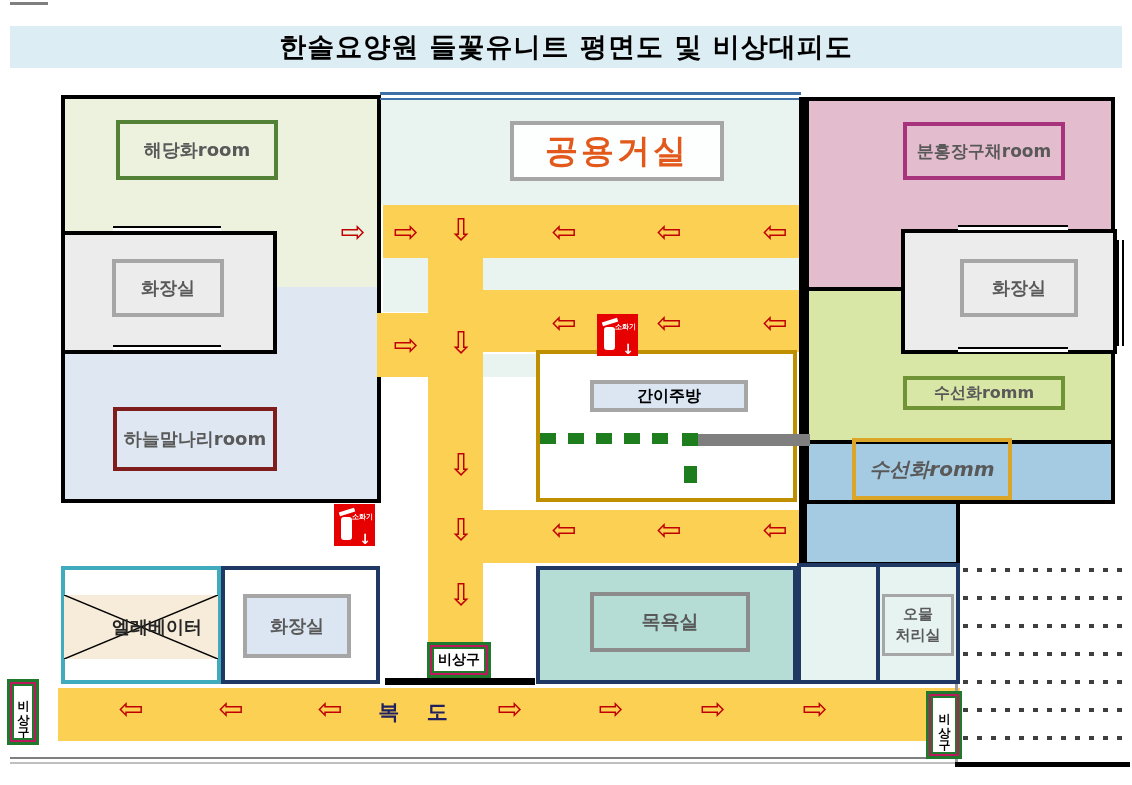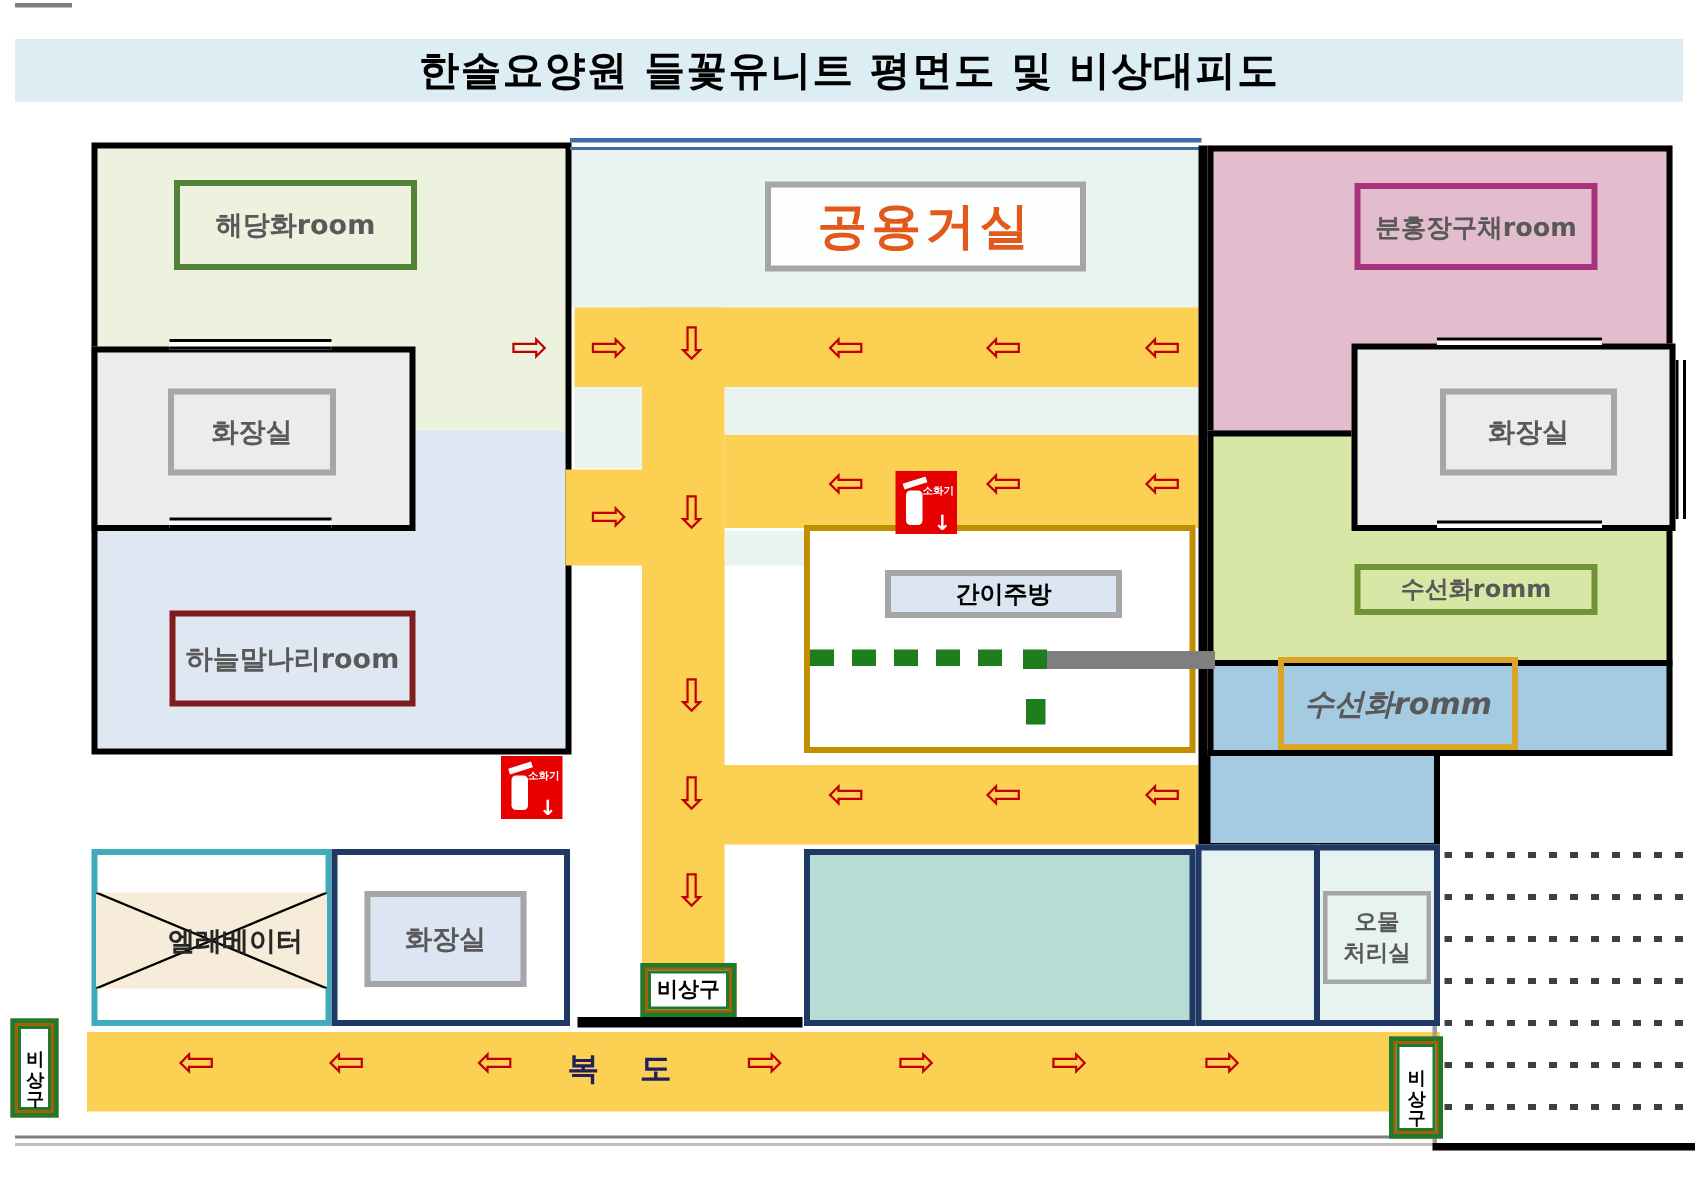--- a/index.html
+++ b/index.html
@@ -6,21 +6,21 @@
   body{font-family:"DejaVu Sans","Liberation Sans",sans-serif;}
   #canvas{position:relative;width:1132px;height:785px;background:#fff;overflow:hidden;}
   .abs{position:absolute;box-sizing:border-box;}
   .room-label{display:flex;align-items:center;justify-content:center;font-weight:bold;color:#595959;text-align:center;background:transparent;}
   .z1{z-index:1}.z2{z-index:2}.z3{z-index:3}.z4{z-index:4}.z5{z-index:5}.z6{z-index:6}
   .yellow{background:#fcd053;}
   .arrow{position:absolute;width:34px;height:34px;line-height:34px;text-align:center;font-size:30px;color:#c00000;z-index:6;}
   .doormark{background:#fff;border-top:2px solid #000;border-bottom:2px solid #000;height:7px;z-index:5;}
   .dotrow{position:absolute;height:4px;background:repeating-linear-gradient(to right,#3f3f3f 0 5px,transparent 5px 14px);z-index:4;}
   .dash{position:absolute;background:#1e7e1e;z-index:6;}
-  .exit-outer{border:3px solid #1f7a2e;background:#a16207;padding:2px;z-index:7;display:flex;}
+  .exit-outer{border:3px solid #1f7a2e;background:#be185d;padding:2px;z-index:7;display:flex;}
   .exit-inner{border:2px solid #1f7a2e;flex:1;display:flex;align-items:center;justify-content:center;font-weight:bold;color:#000;background:#fff;}
   .exit-vert .exit-inner{writing-mode:vertical-rl;text-orientation:upright;letter-spacing:2px;}
   .fe{background:#e60000;z-index:7;}
   .fe .body{position:absolute;left:7px;top:13px;width:11px;height:23px;background:#fff;border-radius:3px;}
   .fe .hose{position:absolute;left:5px;top:6px;width:16px;height:4px;background:#fff;transform:rotate(-18deg);}
   .fe .felabel{position:absolute;right:2px;top:8px;font-size:7px;color:#fff;font-weight:bold;}
   .fe .fearrow{position:absolute;right:4px;bottom:0px;font-size:14px;font-weight:bold;color:#fff;line-height:14px;}
 </style>
 </head>
 <body>
@@ -113,20 +113,23 @@
     <div class="room-label" style="position:absolute;left:0;top:0;width:154px;height:64px;font-size:18px;color:#262626;padding-left:16px;">
         <span>엘레베이터</span>
       </div>
   </div>
   <div class="abs z3" style="left:221px;top:566px;width:159px;height:118px;border:4px solid #1f3864;background:#fff;"></div>
   <div class="abs z4 room-label" style="left:243px;top:594px;width:108px;height:64px;border:4px solid #a6a6a6;background:#dbe6f2;font-size:18px;">
       <span>화장실</span>
     </div>
 
   <div class="abs z3" style="left:536px;top:566px;width:261px;height:118px;border:4px solid #1f3864;background:#b5ddd6;"></div>
+  <div class="abs z4 room-label" style="left:590px;top:592px;width:160px;height:60px;border:4px solid #8c8c8c;font-size:19px;">
+      <span>목욕실</span>
+    </div>
   <div class="abs z3" style="left:797px;top:563px;width:83px;height:121px;border:4px solid #1f3864;background:#e7f3f0;"></div>
   <div class="abs z3" style="left:876px;top:563px;width:84px;height:121px;border:4px solid #1f3864;background:#e7f3f0;"></div>
   <div class="abs z4 room-label" style="left:882px;top:594px;width:72px;height:62px;border:3px solid #a6a6a6;font-size:15px;flex-direction:column;line-height:1.4;">
     <span>오물</span>
     <span>처리실</span>
   </div>
   <div class="abs z2" style="left:955px;top:566px;width:3px;height:196px;background:#9e9e9e;"></div>
 
   <div class="abs exit-outer" style="left:427px;top:642px;width:64px;height:36px;">
     <div class="exit-inner" style="font-size:14px;">비상구</div>

